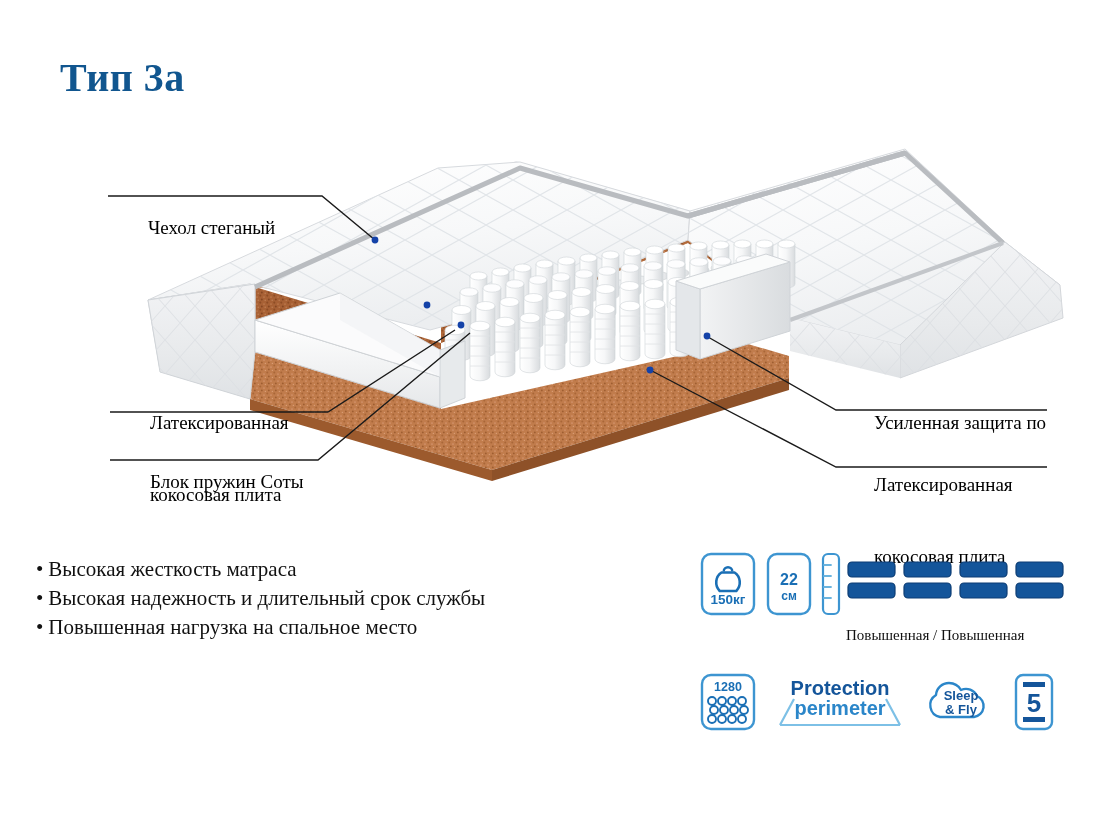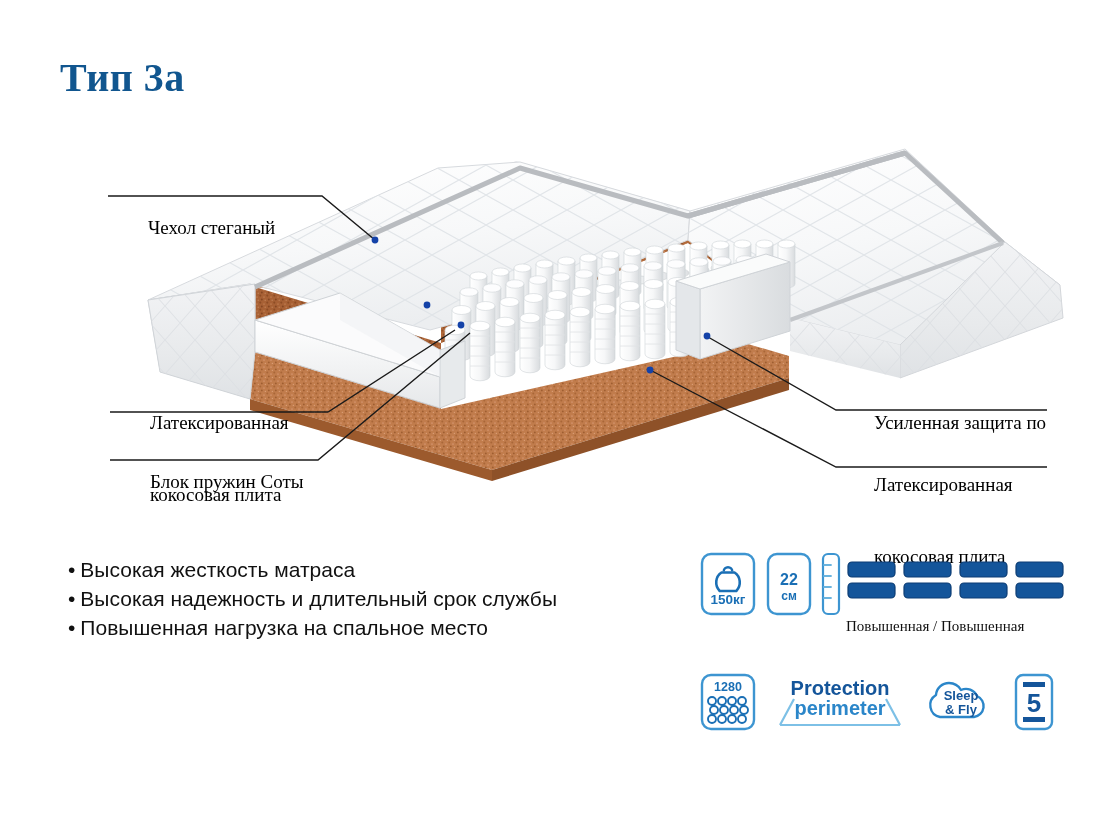--- a/index.html
+++ b/index.html
@@ -49,22 +49,22 @@
 
   #cl-cover   { left: 108px; top: 168px; }
   #cl-coir-l  { left: 110px; top: 363px; }
   #cl-spring  { left: 110px; top: 422px; }
   #cl-perim   { left: 834px; top: 363px; }
   #cl-coir-r  { left: 834px; top: 425px; }
 
   
   #bullets {
     position: absolute;
-    left: 68px; top: 555px;
-    font-family: Liberation Sans, sans-serif;
+    left: 36px; top: 555px;
+    font-family: Liberation Serif, serif;
     font-size: 21px;
     line-height: 29px;
     color: #111;
   }
   #bullets .bullet { white-space: pre; }
   #bullets .dot { margin-right: 5px; }
 
   
   #badges {
     position: absolute;
@@ -81,21 +81,21 @@
   }
   .bx { display: block; }
   .firm-wrap {
     position: absolute; left: 146px; top: 8px;
     width: 226px;
   }
   .firm-label {
     font-family: "Liberation Serif", "DejaVu Serif", serif;
     font-size: 15px;
     color: #111;
-    margin-top: 10px;
+    margin-top: 19px;
     white-space: nowrap;
   }
 </style>
 </head>
 <body>
 
 <div id="title">Тип 3а</div>
 
 <div id="diagram">
 <svg width="1100" height="520" viewBox="0 0 1100 520" xmlns="http://www.w3.org/2000/svg">

